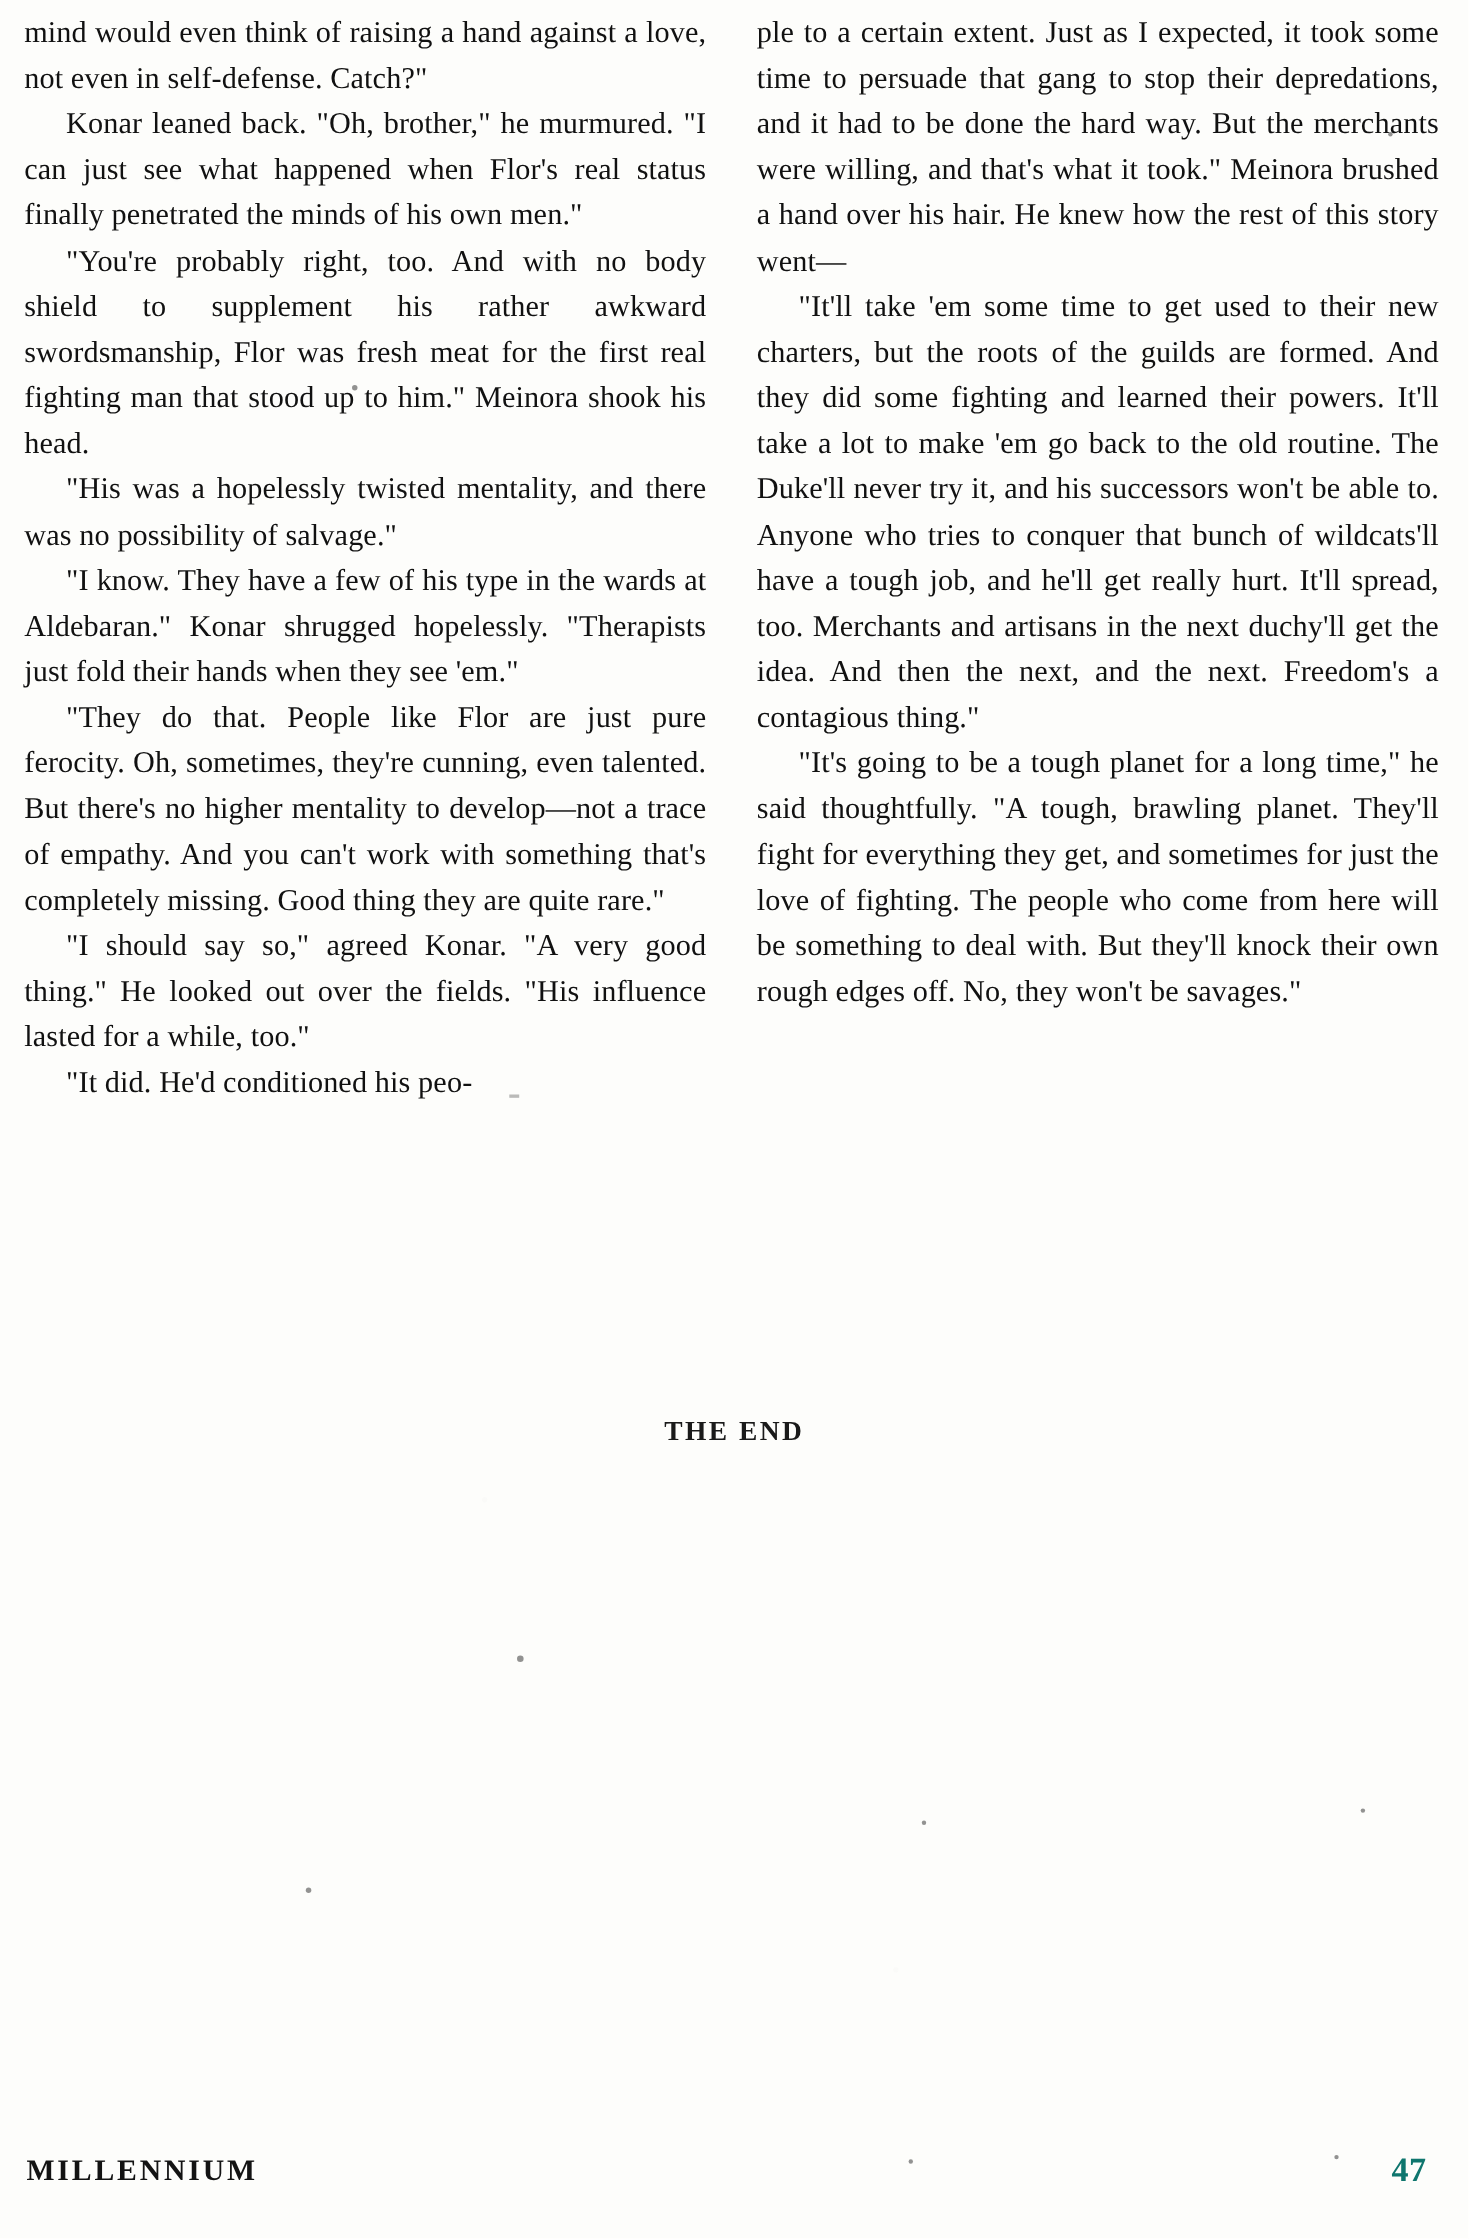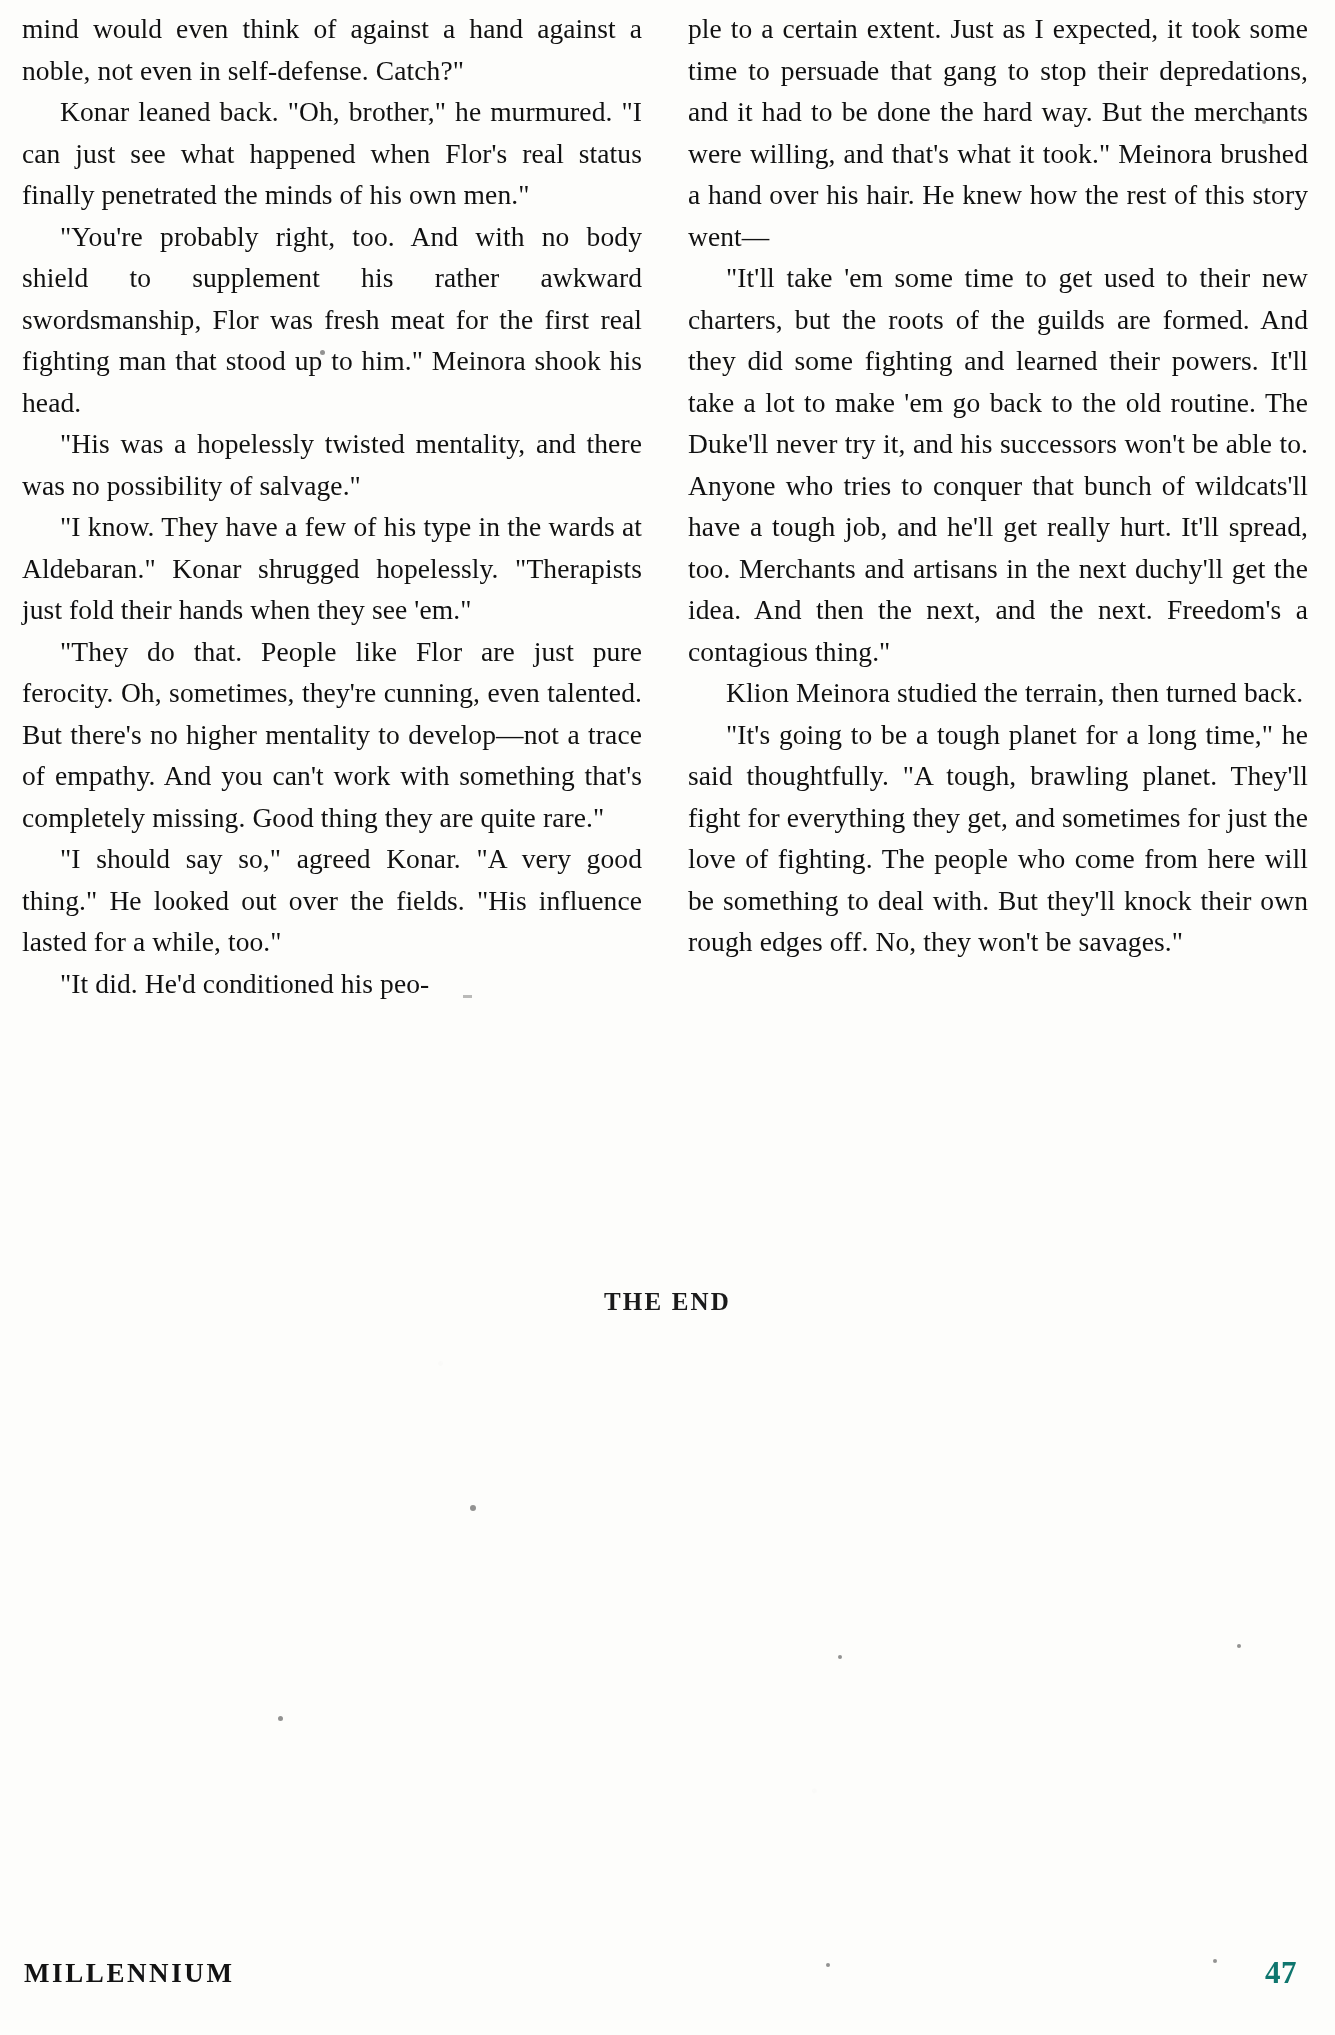--- a/index.html
+++ b/index.html
@@ -112,34 +112,33 @@
   }
 </style>
 </head>
 <body>
 
 <div class="page">
 
   <div class="columns">
 
     <div class="col">
-      <p class="first">mind would even think of against a hand against a noble, not even in self-defense. Catch?"</p>
+      <p class="first">mind would even think of raising a hand against a love, not even in self-defense. Catch?"</p>
       <p class="indent">Konar leaned back. "Oh, brother," he murmured. "I can just see what happened when Flor's real status finally penetrated the minds of his own men."</p>
       <p class="indent">"You're probably right, too. And with no body shield to supplement his rather awkward swordsmanship, Flor was fresh meat for the first real fighting man that stood up to him." Meinora shook his head.</p>
       <p class="indent">"His was a hopelessly twisted mentality, and there was no possibility of salvage."</p>
       <p class="indent">"I know. They have a few of his type in the wards at Aldebaran." Konar shrugged hopelessly. "Therapists just fold their hands when they see 'em."</p>
       <p class="indent">"They do that. People like Flor are just pure ferocity. Oh, sometimes, they're cunning, even talented. But there's no higher mentality to develop—not a trace of empathy. And you can't work with something that's completely missing. Good thing they are quite rare."</p>
       <p class="indent">"I should say so," agreed Konar. "A very good thing." He looked out over the fields. "His influence lasted for a while, too."</p>
       <p class="indent">"It did. He'd conditioned his peo-</p>
     </div>
 
     <div class="col">
       <p class="first">ple to a certain extent. Just as I expected, it took some time to persuade that gang to stop their depredations, and it had to be done the hard way. But the merchants were willing, and that's what it took." Meinora brushed a hand over his hair. He knew how the rest of this story went—</p>
       <p class="indent">"It'll take 'em some time to get used to their new charters, but the roots of the guilds are formed. And they did some fighting and learned their powers. It'll take a lot to make 'em go back to the old routine. The Duke'll never try it, and his successors won't be able to. Anyone who tries to conquer that bunch of wildcats'll have a tough job, and he'll get really hurt. It'll spread, too. Merchants and artisans in the next duchy'll get the idea. And then the next, and the next. Freedom's a contagious thing."</p>
-      <p class="indent">Klion Meinora studied the terrain, then turned back.</p>
       <p class="indent">"It's going to be a tough planet for a long time," he said thoughtfully. "A tough, brawling planet. They'll fight for everything they get, and sometimes for just the love of fighting. The people who come from here will be something to deal with. But they'll knock their own rough edges off. No, they won't be savages."</p>
     </div>
 
   </div>
 
   <div class="the-end">THE END</div>
 
   <div class="footer">
     <div class="mag-title">MILLENNIUM</div>
     <div class="page-no">47</div>

